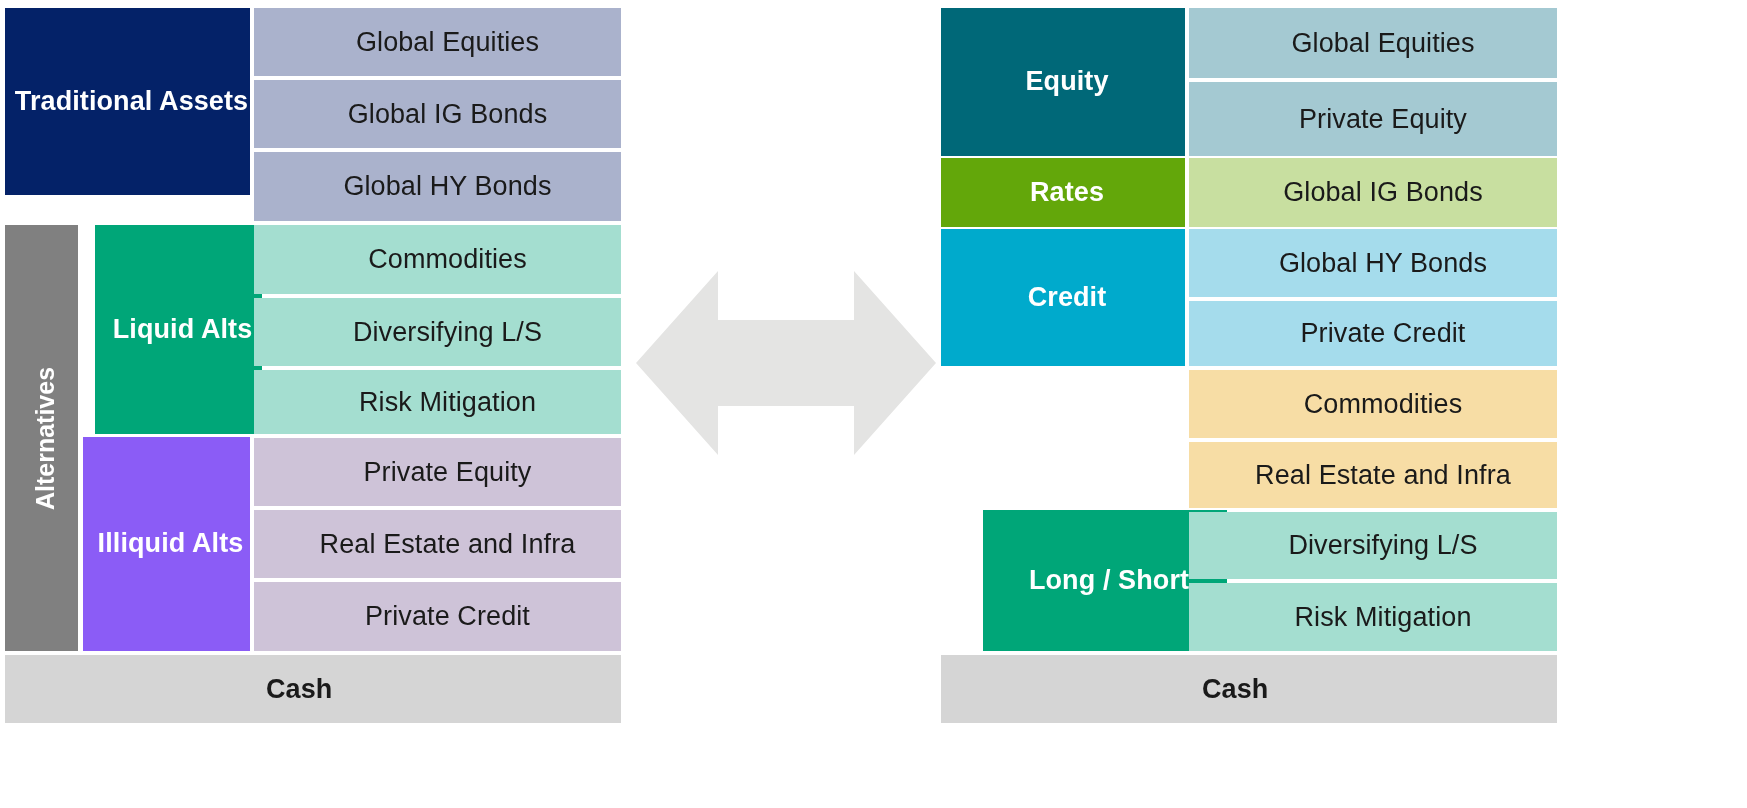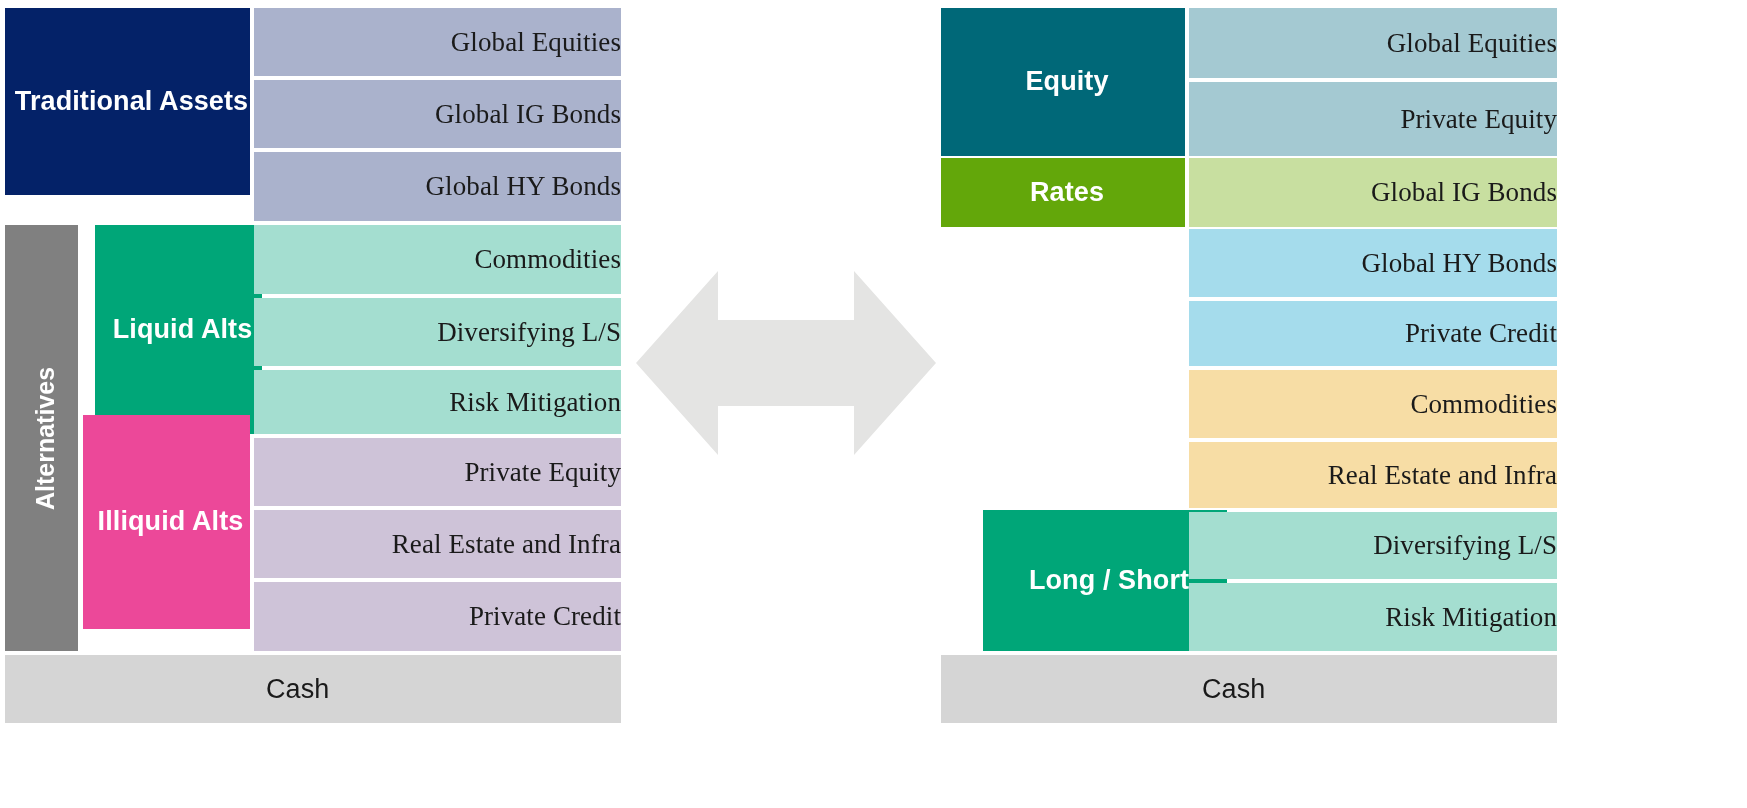--- a/index.html
+++ b/index.html
@@ -25,33 +25,33 @@
   .cat{
     justify-content:center;
     text-align:center;
     color:#ffffff;
     font-weight:bold;
     font-size:27px;
     line-height:1.18;
     letter-spacing:.1px;
   }
   .item{
-    justify-content:flex-end;
+    justify-content:center;
     color:#1a1a1a;
     font-weight:normal;
     font-size:27px;
     padding-left:20px;
     letter-spacing:.1px;
-    font-family:Liberation Serif, serif;
   }
   .cash{
     justify-content:flex-start;
     color:#1a1a1a;
     font-size:27px;
     letter-spacing:.1px;
+    font-weight:bold;
   }
   .vert{
     color:#ffffff;
     font-weight:bold;
     font-size:25px;
     justify-content:center;
     align-items:center;
   }
   .vert span{
     display:block;
@@ -97,21 +97,21 @@
   <div class="cell item" style="left:254px;top:225px;width:367px;height:69px;background:#a4ded0;">
     <span>Commodities</span>
   </div>
   <div class="cell item" style="left:254px;top:298px;width:367px;height:68px;background:#a4ded0;">
     <span>Diversifying L/S</span>
   </div>
   <div class="cell item" style="left:254px;top:370px;width:367px;height:64px;background:#a4ded0;">
     <span>Risk Mitigation</span>
   </div>
 
-  <div class="cell cat" style="left:83px;top:415px;width:167px;height:214px;background:#ec4899;">
+  <div class="cell cat" style="left:83px;top:437px;width:167px;height:214px;background:#8b5cf6;">
     <span>Illiquid Alts</span>
   </div>
 
   <div class="cell item" style="left:254px;top:438px;width:367px;height:68px;background:#cec3d8;">
     <span>Private Equity</span>
   </div>
   <div class="cell item" style="left:254px;top:510px;width:367px;height:68px;background:#cec3d8;">
     <span>Real Estate and Infra</span>
   </div>
   <div class="cell item" style="left:254px;top:582px;width:367px;height:69px;background:#cec3d8;">
@@ -138,20 +138,23 @@
     <span>Private Equity</span>
   </div>
 
   <div class="cell cat" style="left:941px;top:158px;width:244px;height:69px;background:#63A70A;align-items:center;">
     <span>Rates</span>
   </div>
   <div class="cell item" style="left:1189px;top:158px;width:368px;height:69px;background:#c8dfa0;">
     <span>Global IG Bonds</span>
   </div>
 
+  <div class="cell cat" style="left:941px;top:229px;width:244px;height:137px;background:#00AACC;">
+    <span>Credit</span>
+  </div>
   <div class="cell item" style="left:1189px;top:229px;width:368px;height:68px;background:#a5dcec;">
     <span>Global HY Bonds</span>
   </div>
   <div class="cell item" style="left:1189px;top:301px;width:368px;height:65px;background:#a5dcec;">
     <span>Private Credit</span>
   </div>
 
   <div class="cell item" style="left:1189px;top:370px;width:368px;height:68px;background:#f7dda5;">
     <span>Commodities</span>
   </div>

